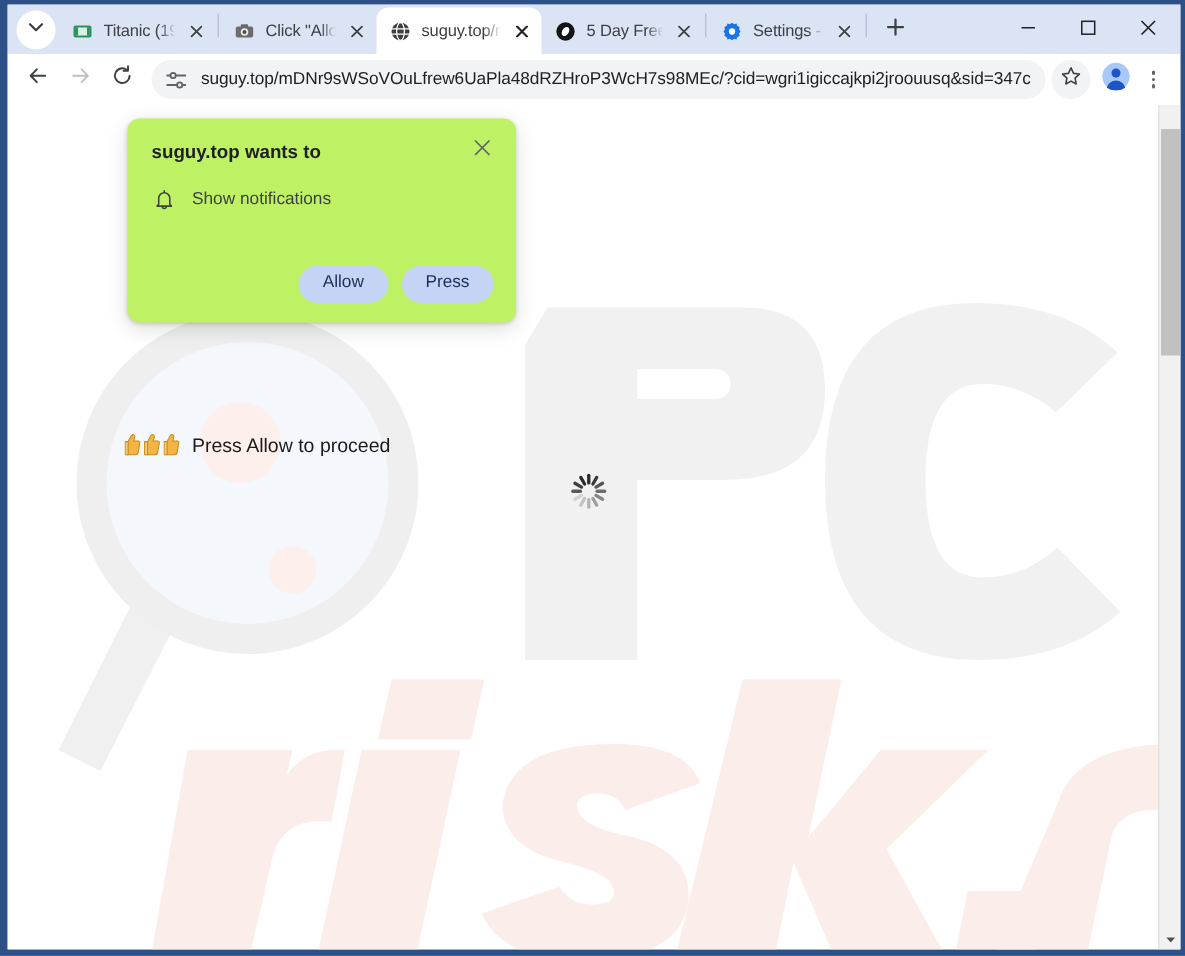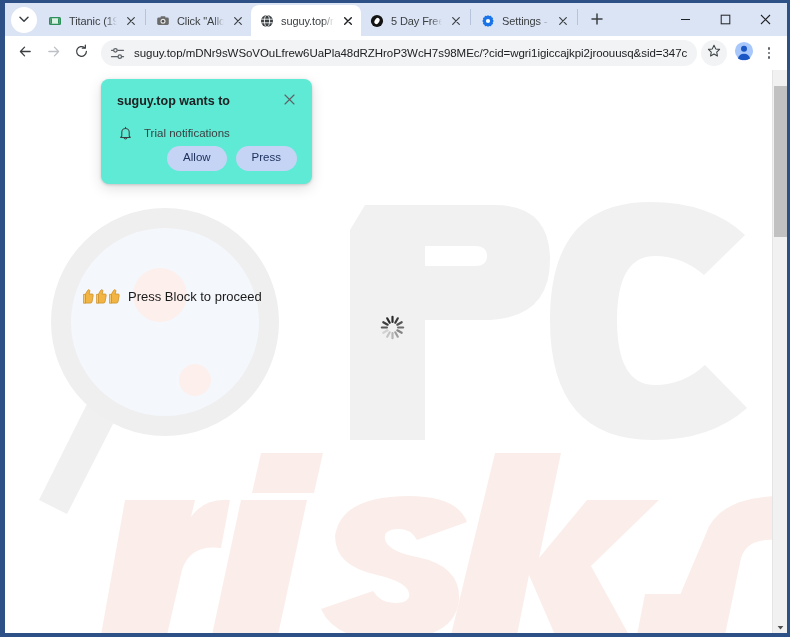--- a/index.html
+++ b/index.html
@@ -181,23 +181,23 @@
   #watermark {
     position: absolute;
     left: 0; top: 0; right: 0; bottom: 0;
     overflow: hidden;
     pointer-events: none;
   }
 
   
   #perm-dialog {
     position: absolute;
-    left: 96px; top: 9px;
-    width: 211px;
-    background: #5eead4;
+    left: 80px; top: 9px;
+    width: 259px;
+    background: #bef264;
     border-radius: 8px;
     box-shadow: 0 1px 3px rgba(0,0,0,0.16), 0 4px 14px rgba(0,0,0,0.13);
     padding: 14px 15px 13px 16px;
     z-index: 20;
   }
   #perm-head {
     display: flex; align-items: flex-start;
   }
   #perm-title {
     font-size: 12.5px;
@@ -224,21 +224,21 @@
     margin-right: 11px;
     display: flex; align-items: center; justify-content: center;
   }
   #perm-bell svg { width: 13px; height: 14px; }
   #perm-label {
     font-size: 11.5px;
     color: #3c4043;
   }
   #perm-actions {
     display: flex; justify-content: flex-end;
-    margin-top: 5px;
+    margin-top: 36px;
     gap: 9px;
   }
   .perm-btn {
     background: #c5d4f5;
     color: #1a2e5a;
     border: none;
     border-radius: 14px;
     font-family: "Liberation Sans", sans-serif;
     font-size: 11.5px;
     padding: 6px 16px 7px 16px;
@@ -526,21 +526,21 @@
               <path d="M2.2 5.6 L4.6 1.4 Q5.4 0.2 6.4 0.9 Q7.2 1.5 6.7 3.1 L6.1 5 L9.1 5 Q10.5 5 10.2 6.5 L9.1 12.6 Q8.9 14.1 7.4 14.1 L2.2 14.1 Z" fill="#f2b544" stroke="#c98a1e" stroke-width="0.7" stroke-linejoin="round"></path>
               <path d="M0.4 5.4 L2.4 5.4 L2.4 14.2 L0.4 14.2 Z" fill="#f6cf7a" stroke="#c98a1e" stroke-width="0.7" stroke-linejoin="round"></path>
             </svg>
         </span>
         <span class="thumb">
           <svg viewBox="0 0 11 15">
               <path d="M2.2 5.6 L4.6 1.4 Q5.4 0.2 6.4 0.9 Q7.2 1.5 6.7 3.1 L6.1 5 L9.1 5 Q10.5 5 10.2 6.5 L9.1 12.6 Q8.9 14.1 7.4 14.1 L2.2 14.1 Z" fill="#f2b544" stroke="#c98a1e" stroke-width="0.7" stroke-linejoin="round"></path>
               <path d="M0.4 5.4 L2.4 5.4 L2.4 14.2 L0.4 14.2 Z" fill="#f6cf7a" stroke="#c98a1e" stroke-width="0.7" stroke-linejoin="round"></path>
             </svg>
         </span>
-        <span id="press-text">Press Block to proceed</span>
+        <span id="press-text">Press Allow to proceed</span>
       </div>
 
       <div id="spinner">
         <svg viewBox="0 0 32 32" width="27" height="27">
           <g stroke-linecap="round" stroke-width="2.6">
             <line x1="16" y1="3.4" x2="16" y2="9.4" stroke="#2b2b2b" transform="rotate(0 16 16)"></line>
             <line x1="16" y1="3.4" x2="16" y2="9.4" stroke="#3a3a3a" transform="rotate(30 16 16)"></line>
             <line x1="16" y1="3.4" x2="16" y2="9.4" stroke="#555" transform="rotate(60 16 16)"></line>
             <line x1="16" y1="3.4" x2="16" y2="9.4" stroke="#6e6e6e" transform="rotate(90 16 16)"></line>
             <line x1="16" y1="3.4" x2="16" y2="9.4" stroke="#868686" transform="rotate(120 16 16)"></line>
@@ -566,21 +566,21 @@
             </span>
           </div>
         </div>
         <div id="perm-row">
           <span id="perm-bell">
             <svg viewBox="0 0 13 14">
                 <path d="M6.5 1.2 V2.3 M2.8 10.1 V6.2 a3.7 3.7 0 0 1 7.4 0 V10.1 L11.3 11.4 H1.7 Z" fill="none" stroke="#3c4043" stroke-width="1.05" stroke-linecap="round" stroke-linejoin="round"></path>
                 <path d="M5.1 11.9 a1.45 1.45 0 0 0 2.8 0" fill="none" stroke="#3c4043" stroke-width="1.05" stroke-linecap="round"></path>
               </svg>
           </span>
-          <span id="perm-label">Trial notifications</span>
+          <span id="perm-label">Show notifications</span>
         </div>
         <div id="perm-actions">
           <button class="perm-btn">Allow</button>
           <button class="perm-btn">Press</button>
         </div>
       </div>
 
       <div id="scrollbar">
         <div id="sb-up">
           <span>

